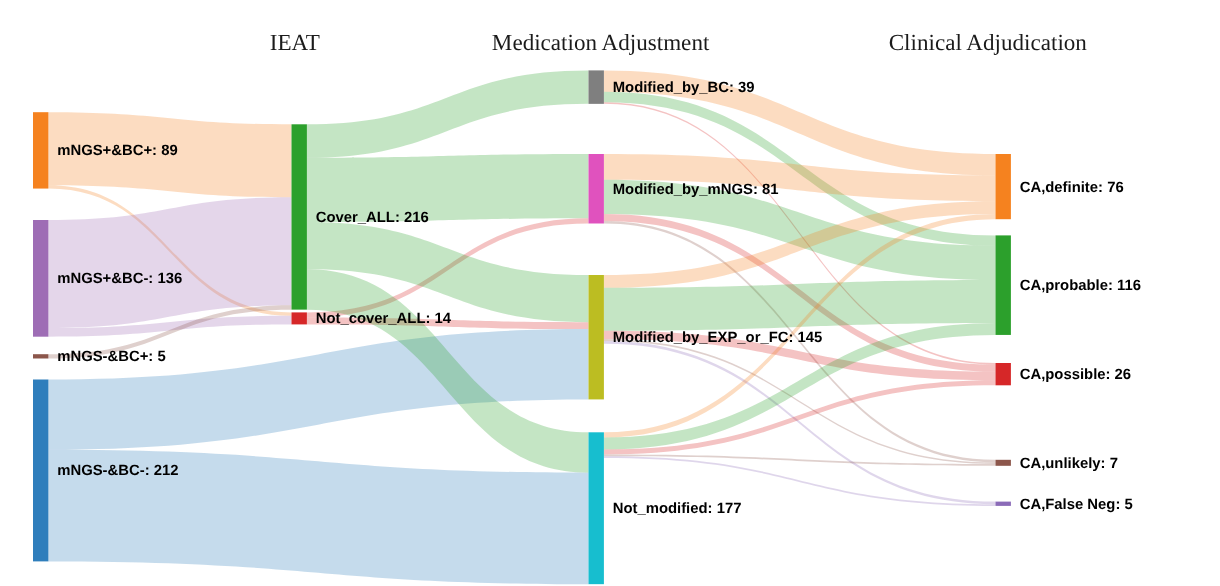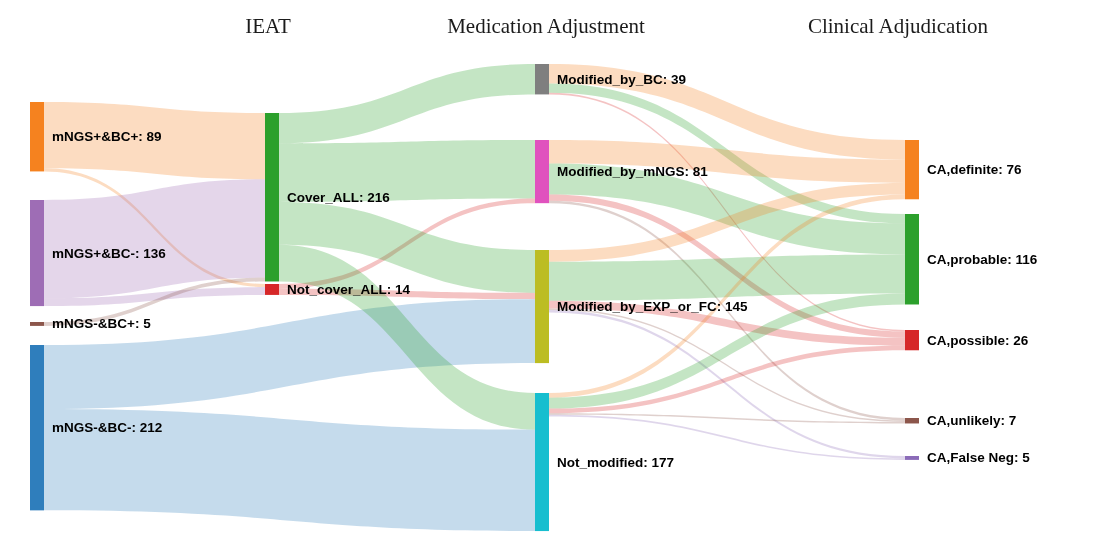--- a/index.html
+++ b/index.html
@@ -6,21 +6,21 @@
   .canvas {
     position: relative;
     width: 1109px;
     height: 533px;
     background: #ffffff;
     overflow: hidden;
     font-family: "Liberation Sans", sans-serif;
   }
   .col-header {
     position: absolute;
-    top: 14px;
+    top: 26px;
     transform: translateX(-50%);
     font-family: "Liberation Serif", serif;
     font-size: 21px;
     color: #1b1b1b;
     white-space: nowrap;
   }
   .hdr-ieat { left: 268px; }
   .hdr-med  { left: 546px; }
   .hdr-ca   { left: 898px; }
   svg { position: absolute; left: 0; top: 0; }

